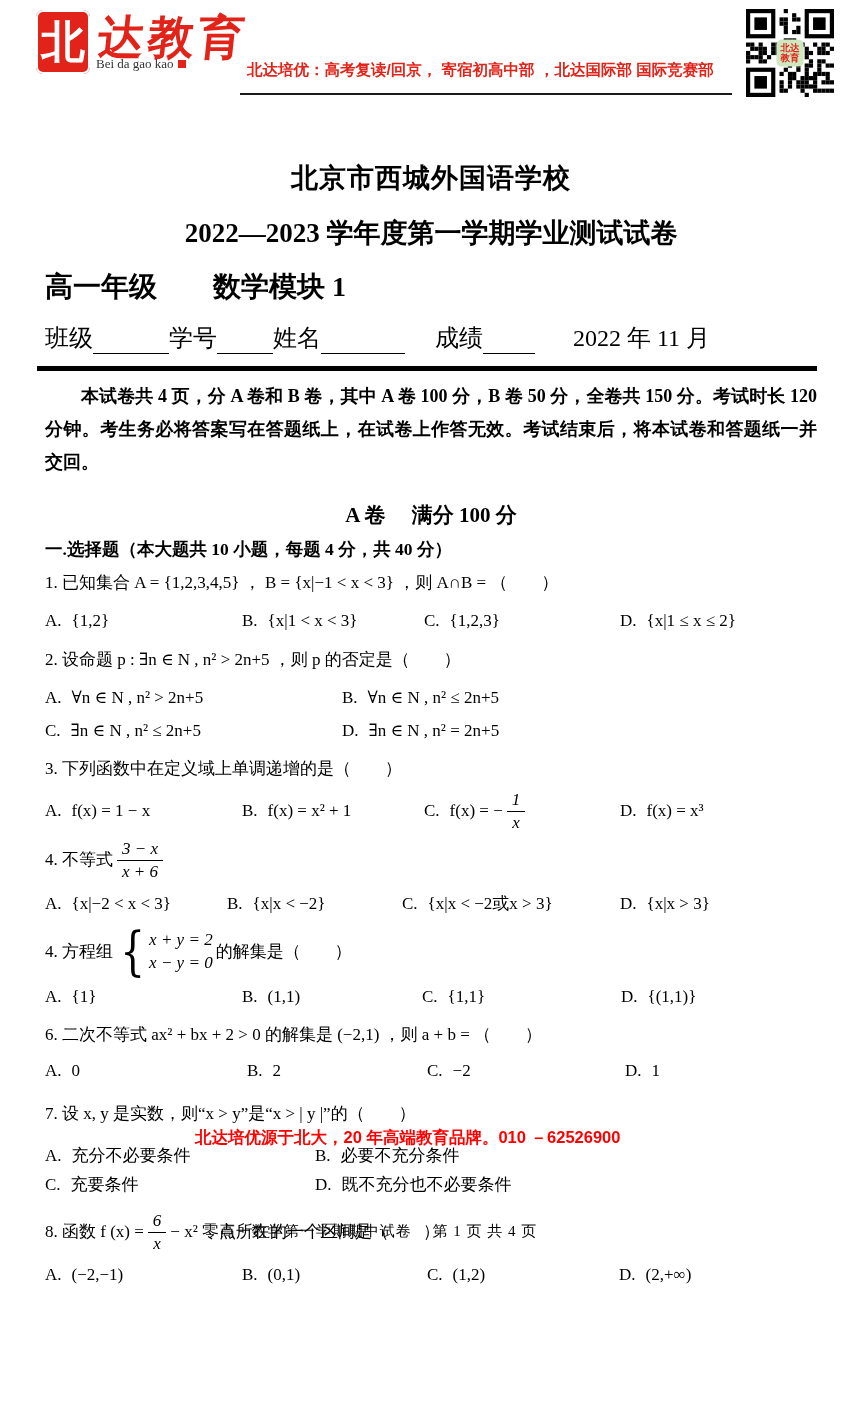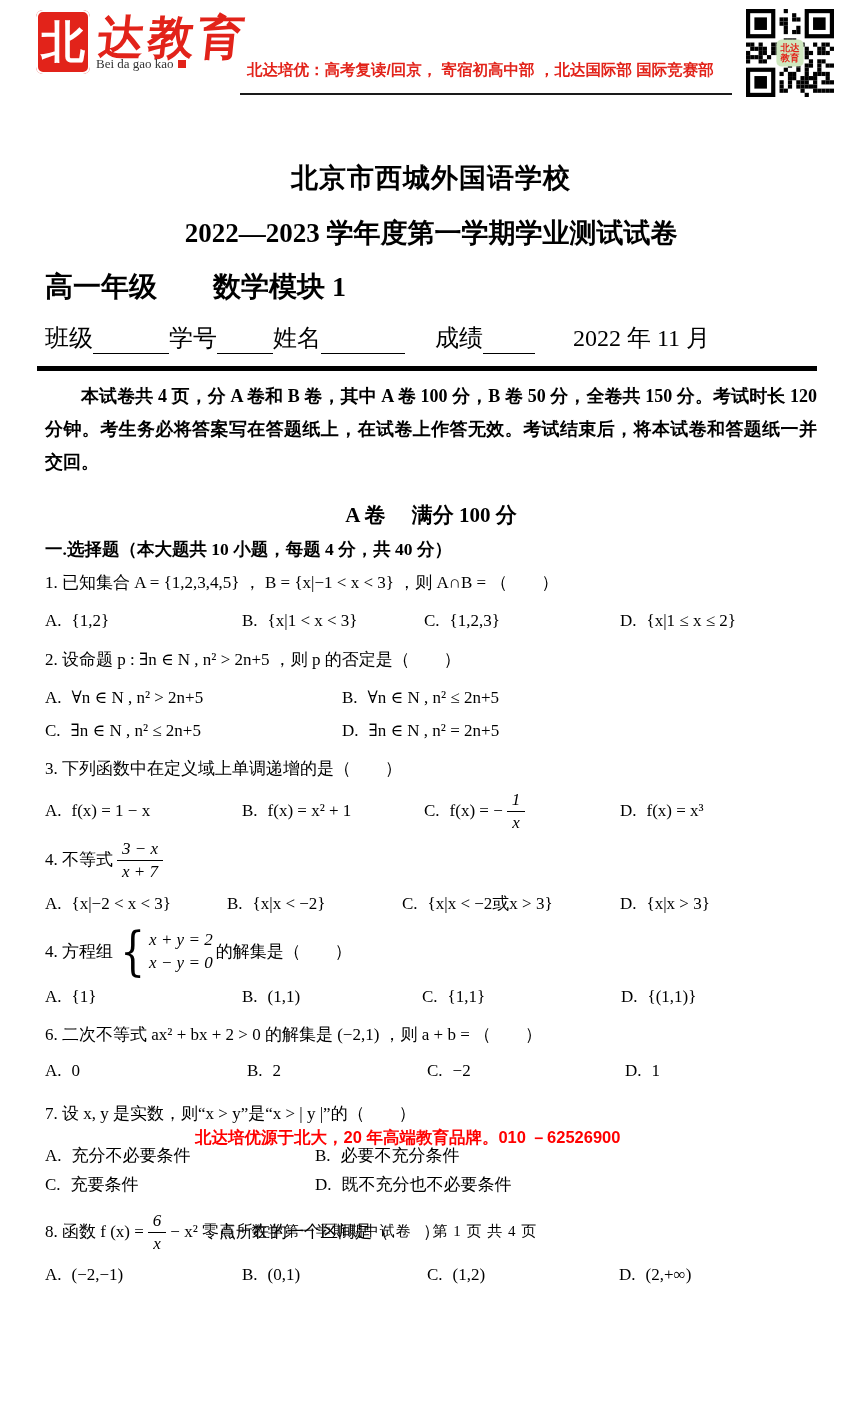--- a/index.html
+++ b/index.html
@@ -314,21 +314,21 @@
             <span class="m">f(x) = x³</span>
           </div>
       </div>
     </div>
 
     <div class="q">
       <div class="stem">
         <span>4.  不等式</span>
         <span class="frac">
             <span class="fn">3 − x</span>
-            <span class="fd">x + 7</span>
+            <span class="fd">x + 6</span>
           </span>
       </div>
       <div class="opts g4" style="grid-template-columns:182px 175px 218px auto;line-height:34px">
         <div class="opt">
             <span class="ol">A.</span>
             <span>{x|−2 &lt; x &lt; 3}</span>
           </div>
         <div class="opt">
             <span class="ol">B.</span>
             <span>{x|x &lt; −2}</span>

